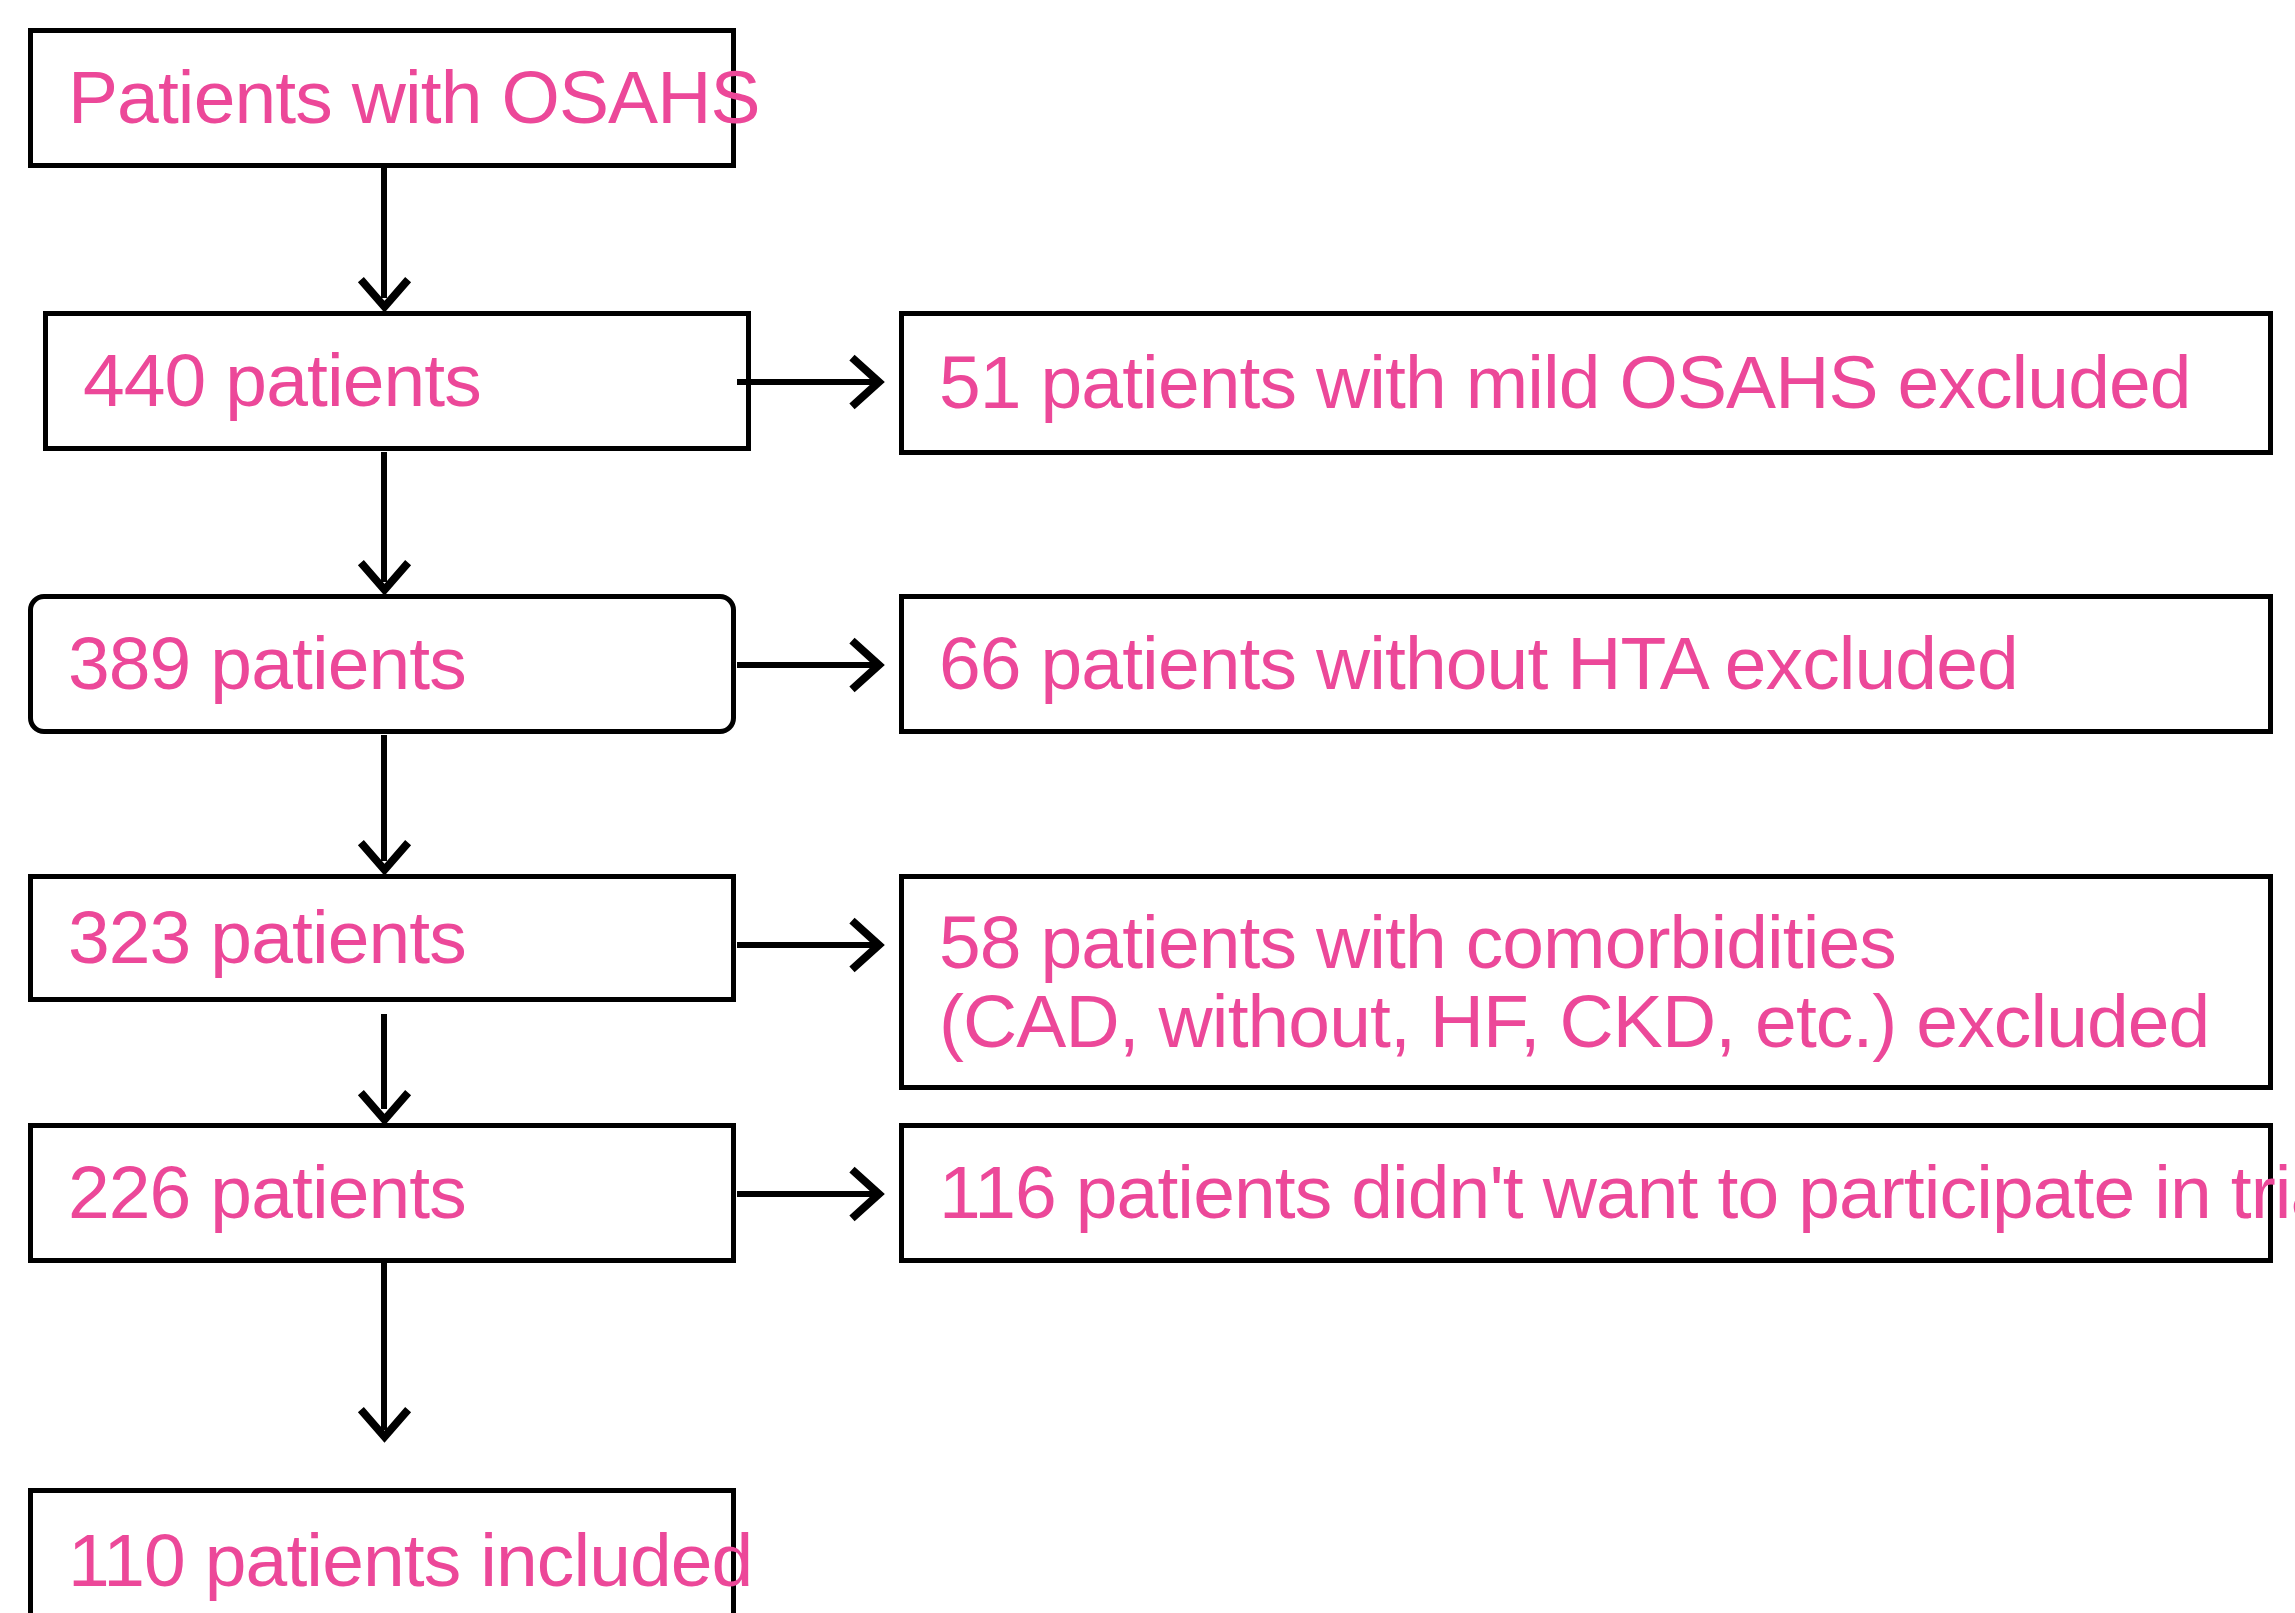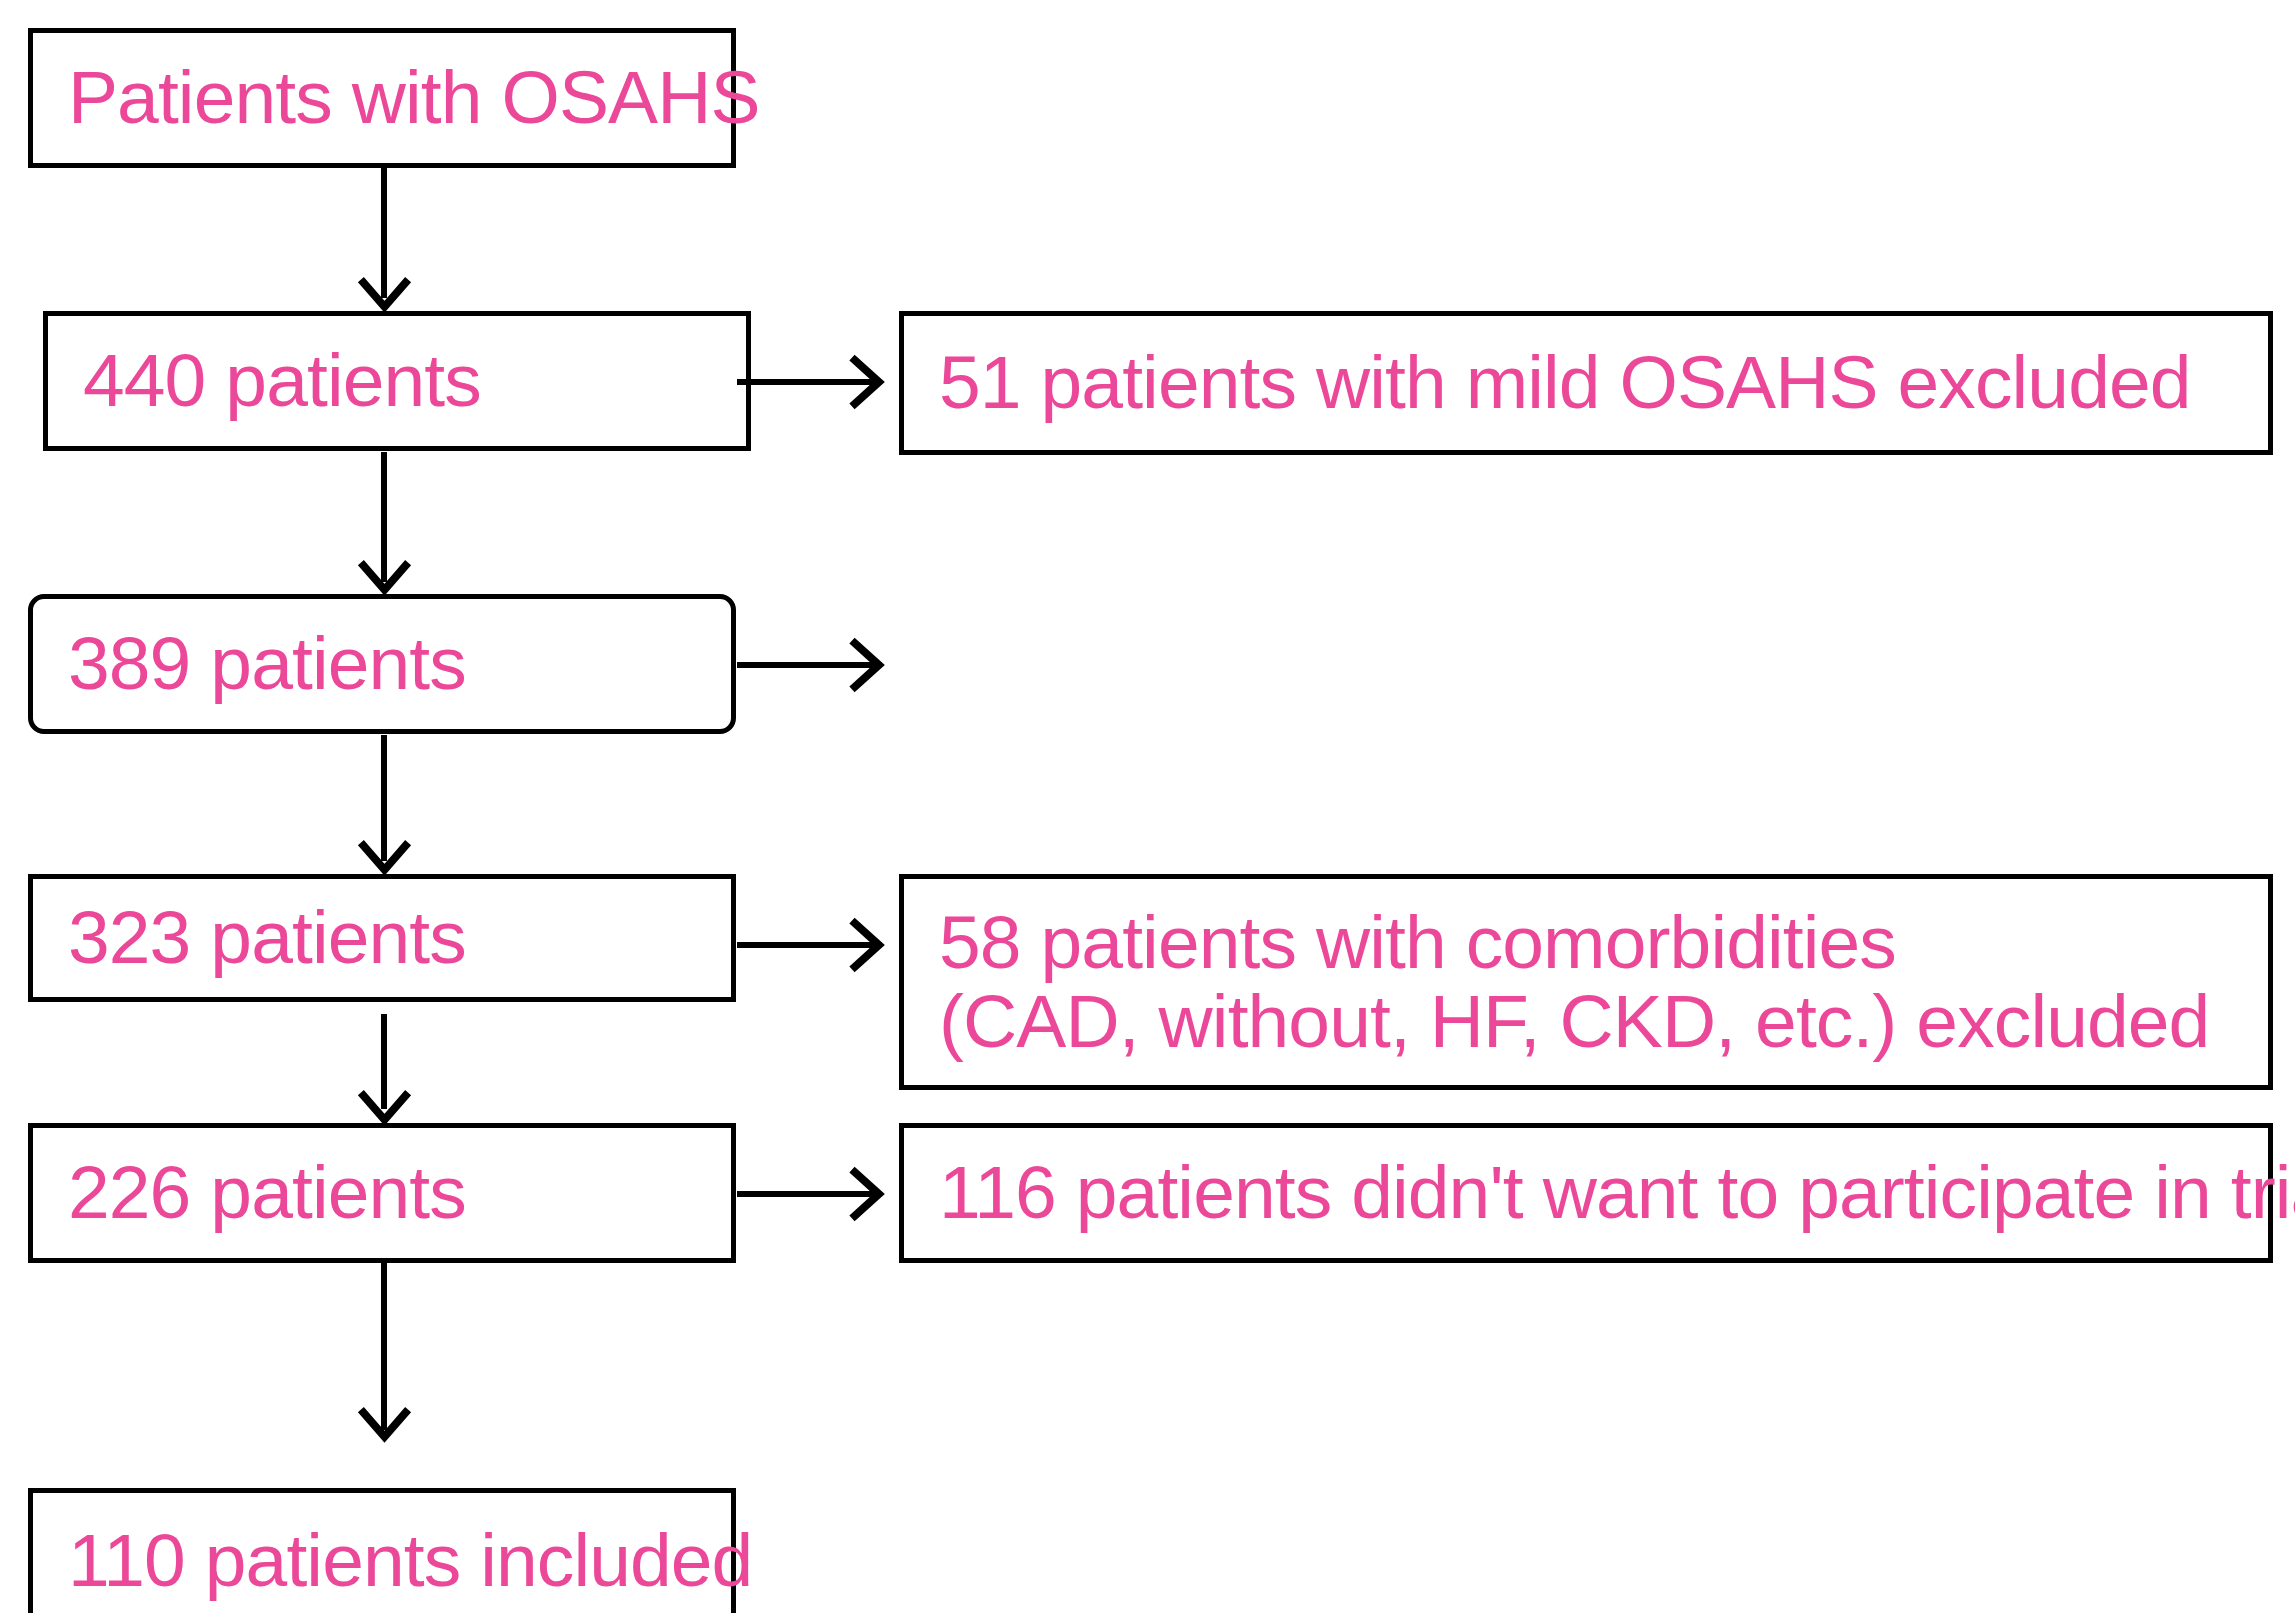--- a/index.html
+++ b/index.html
@@ -96,20 +96,23 @@
 
   <div class="node" style="left:28px; top:594px; width:708px; height:140px;border-radius:16px;">
     <div class="node-text">389 patients</div>
   </div>
   <div class="hline" style="left:737px; top:662px; width:140px;"></div>
   <div class="arrow-right" style="left:849px; top:638px;">
     <svg width="53" height="54" viewBox="0 0 60 62">
       <path d="M3 3 L34 31 L3 59" fill="none" stroke="#000000" stroke-width="9"></path>
     </svg>
   </div>
+  <div class="node" style="left:899px; top:594px; width:1374px; height:140px;">
+    <div class="node-text">66 patients without HTA excluded</div>
+  </div>
 
   <div class="vline" style="left:381px; top:735px; height:126px;"></div>
   <div class="arrow-down" style="left:358px; top:840px;">
     <svg width="53" height="35" viewBox="0 0 60 40">
       <path d="M3 3 L30 34 L57 3" fill="none" stroke="#000000" stroke-width="9"></path>
     </svg>
   </div>
 
   <div class="node" style="left:28px; top:874px; width:708px; height:128px;">
     <div class="node-text">323 patients</div>

